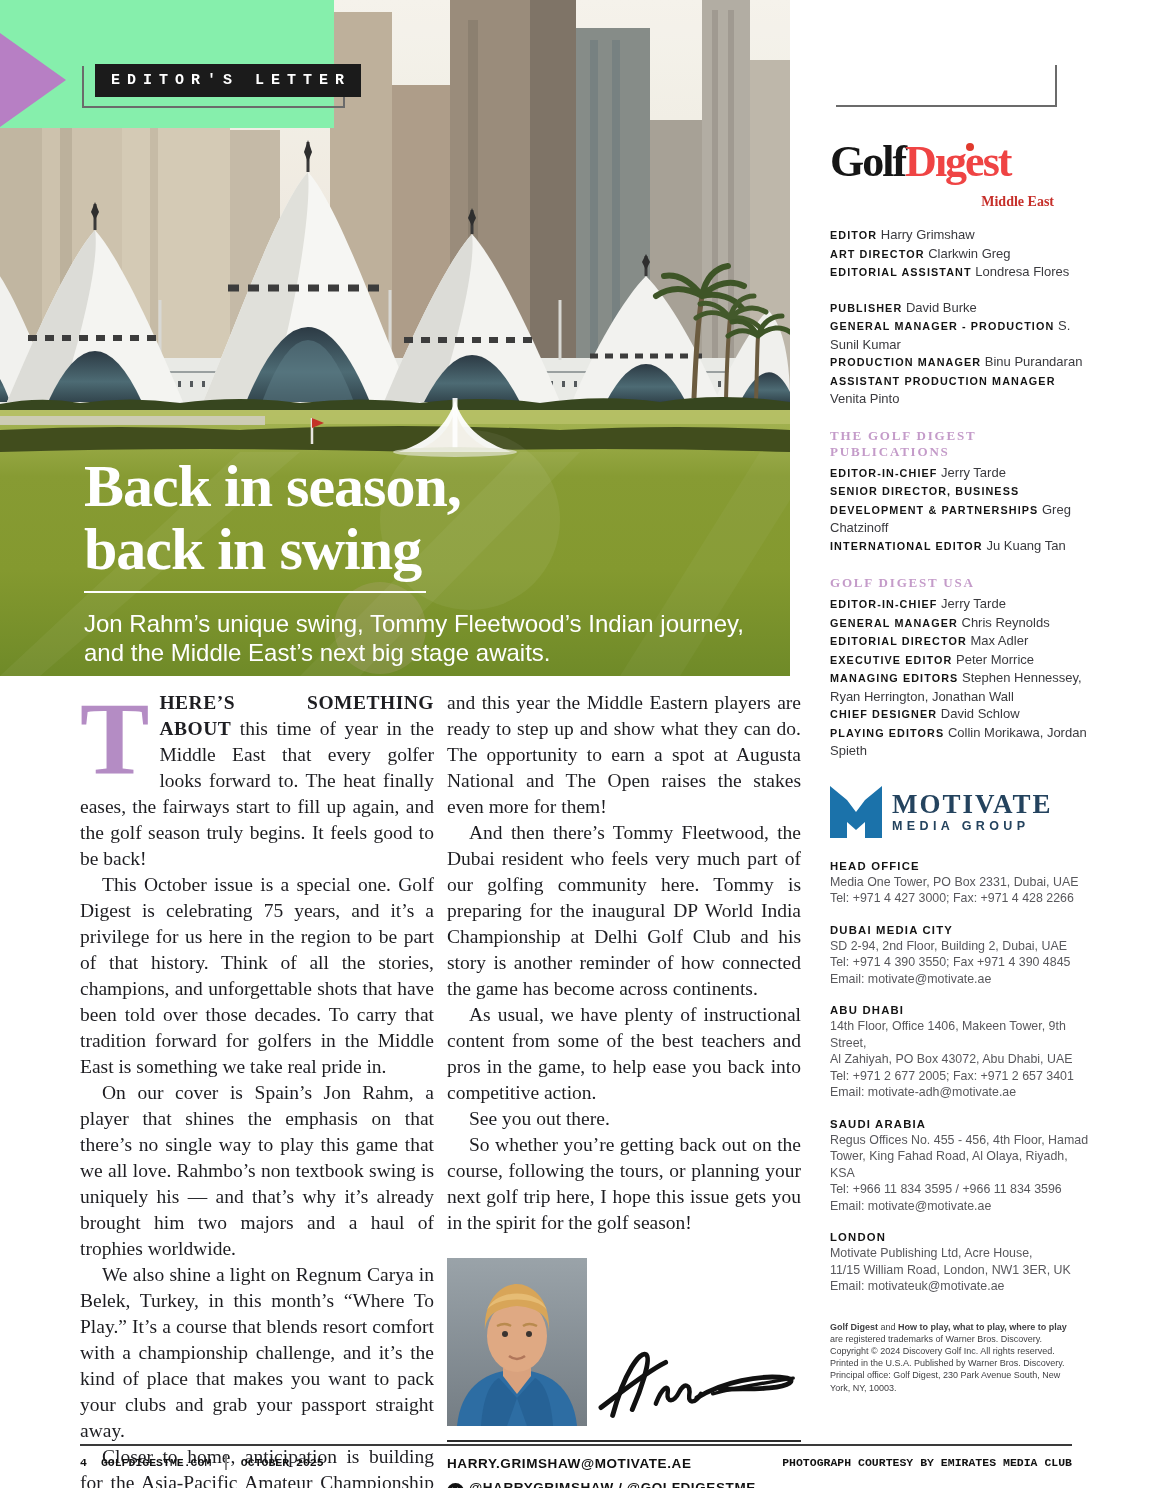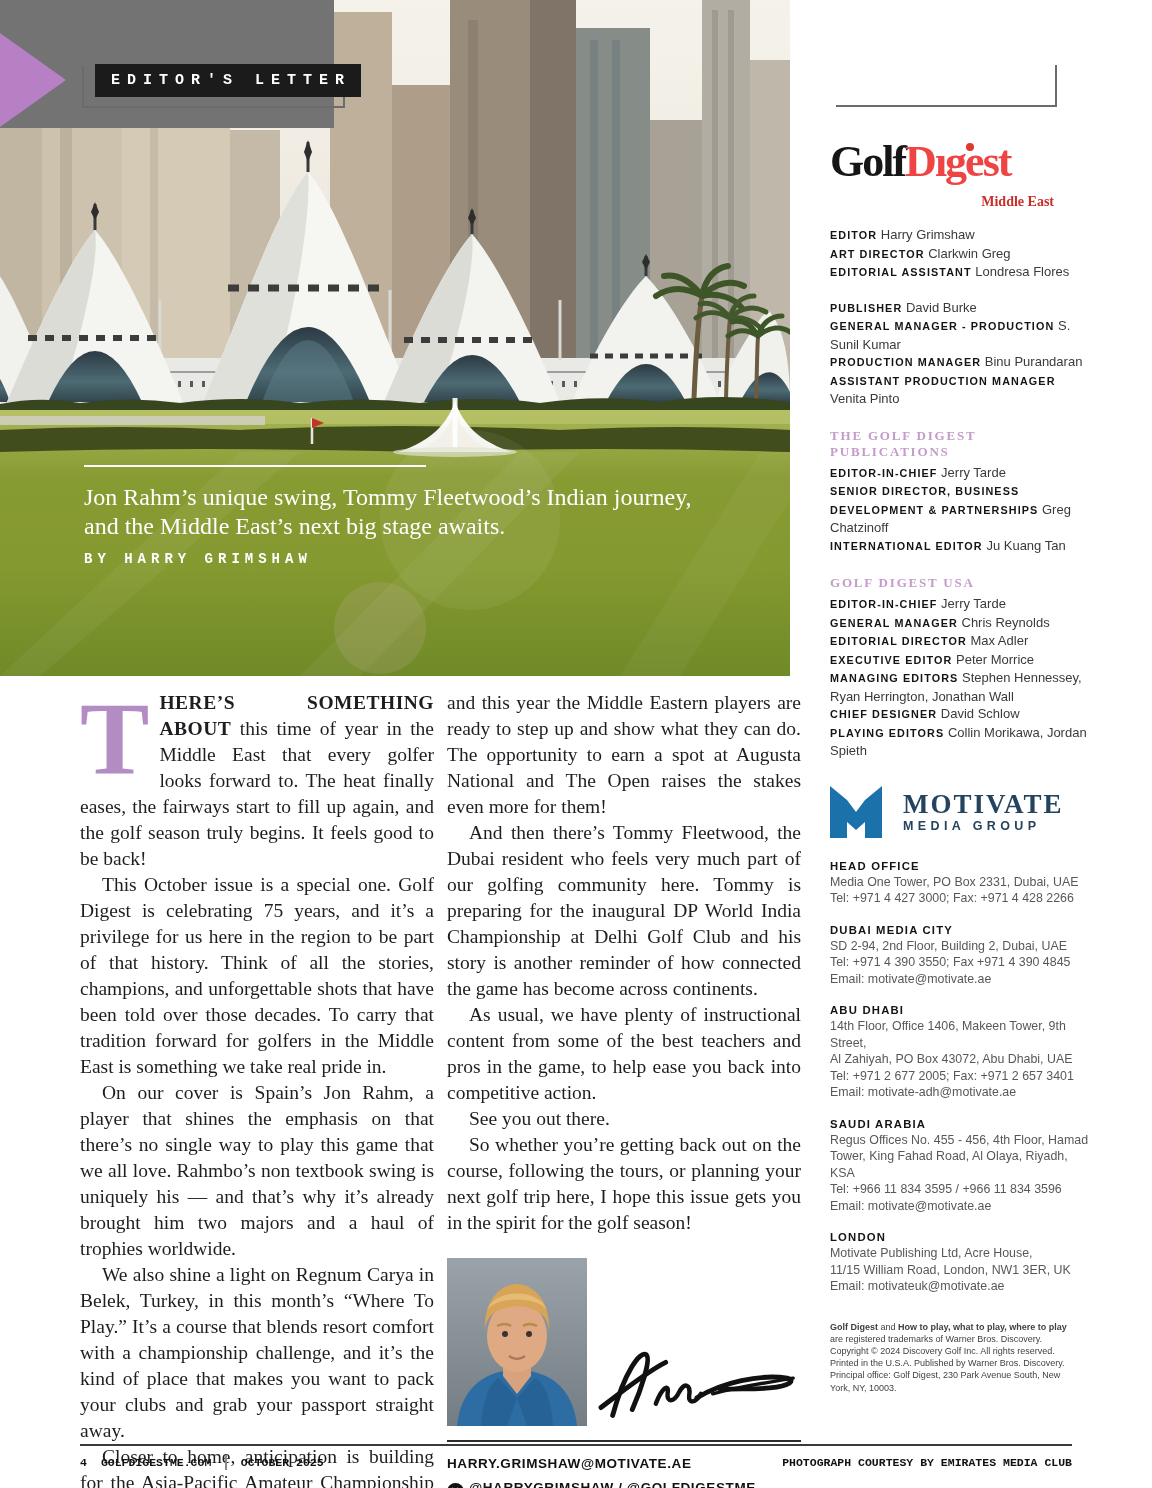--- a/index.html
+++ b/index.html
@@ -2,33 +2,33 @@
 <html><head>
 <meta charset="utf-8">
 <style>
   html,body{margin:0;padding:0;background:#ffffff;}
   .page{position:relative;width:1152px;height:1488px;background:#ffffff;overflow:hidden;
         font-family:"Liberation Sans",sans-serif;}
   
   .hero{position:absolute;left:0;top:0;width:790px;height:676px;}
   .hero svg{display:block;}
   
-  .tagbox{position:absolute;left:0;top:0;width:334px;height:128px;background:#737373;}
+  .tagbox{position:absolute;left:0;top:0;width:334px;height:128px;background:#86efac;}
   .tri{position:absolute;left:0;top:33px;width:0;height:0;
        border-left:66px solid #b77fc4;border-top:47px solid transparent;border-bottom:47px solid transparent;}
   .taglabel{position:absolute;left:95px;top:64px;background:#1b1b1b;color:#fff;
             font-family:"Liberation Mono",monospace;font-weight:bold;font-size:15px;
             letter-spacing:7px;padding:8px 10px 8px 16px;white-space:nowrap;}
   .rule{position:absolute;background:#6b6b6b;}
   
   .hed{position:absolute;left:84px;top:455px;width:700px;color:#ffffff;}
   .hed h1{margin:0;font-family:"Liberation Serif",serif;font-weight:bold;
           font-size:60px;line-height:63px;letter-spacing:-1px;}
   .hed .underline{width:342px;height:2px;background:#ffffff;margin-top:10px;}
-  .standfirst{margin-top:16px;font-family:Liberation Serif, serif;font-size:24px;line-height:29px;}
+  .standfirst{margin-top:16px;font-family:Liberation Sans, sans-serif;font-size:24px;line-height:29px;}
   .byline{margin-top:10px;font-family:"Liberation Mono",monospace;font-weight:bold;
           font-size:14px;letter-spacing:5px;}
   
   .col{position:absolute;top:690px;width:354px;font-family:"Liberation Serif",serif;
        font-size:19.5px;line-height:26px;color:#1e1e22;text-align:justify;}
   .col1{left:80px;}  .col2{left:447px;}
   .col p{margin:0;}
   .col p.ind{text-indent:22px;}
   .dropcap{float:left;color:#b48cc4;font-family:"Liberation Serif",serif;font-weight:bold;
            font-size:104px;line-height:82px;padding:8px 10px 0 0;}
@@ -49,21 +49,21 @@
           font-weight:bold;font-size:44px;letter-spacing:-2px;line-height:44px;white-space:nowrap;}
   .gdlogo .g1{color:#161616;text-align:center;}  .gdlogo .g2{color:#ef4444;}
   .gd-dot{position:absolute;width:8px;height:8px;border-radius:50%;background:#e0392c;left:136px;top:3px;}
   .gd-sub{position:absolute;right:38px;top:40px;color:#c62f2a;font-size:14px;letter-spacing:0;}
   .mh{margin-top:22px;}
   .mh-group{margin-bottom:17px;}
   .mh-line{font-size:13px;line-height:17.5px;color:#3a3a3e;}
   .mh-line b{font-size:10.8px;letter-spacing:1.1px;color:#141414;}
   .purplehead{font-family:"Liberation Serif",serif;font-weight:bold;font-size:13px;
               letter-spacing:1.8px;color:#c49bc9;margin:20px 0 4px 0;}
-  .motivate{display:flex;align-items:center;gap:21px;margin:26px 0 18px 0;}
+  .motivate{display:flex;align-items:center;gap:10px;margin:26px 0 18px 0;}
   .mot-text .l1{font-family:"Liberation Serif",serif;font-weight:bold;font-size:27px;
                 letter-spacing:2px;color:#24435e;line-height:26px;}
   .mot-text .l2{font-size:12.5px;letter-spacing:4.4px;color:#24435e;font-weight:bold;margin-top:2px;}
   .office{margin-bottom:13px;}
   .office b{font-size:11.3px;letter-spacing:1.2px;color:#141414;}
   .office div{font-size:12.4px;line-height:16.5px;color:#58585c;}
   .fineprint{margin-top:26px;font-size:9px;line-height:12.2px;color:#3f3f42;width:248px;}
   
   .footrule{position:absolute;left:80px;top:1444px;width:992px;height:2px;background:#3a3a3a;}
   .footer{position:absolute;left:80px;top:1455px;width:992px;
@@ -211,20 +211,24 @@
     <div class="tri"></div>
     <div class="rule" style="left:82px;top:66px;width:2px;height:42px;"></div>
     <div class="rule" style="left:82px;top:106px;width:262px;height:2px;"></div>
     <div class="rule" style="left:343px;top:66px;width:2px;height:42px;"></div>
     <div class="taglabel">EDITOR'S LETTER</div>
   </div>
   <div class="rule" style="left:836px;top:105px;width:221px;height:2px;"></div>
   <div class="rule" style="left:1055px;top:65px;width:2px;height:42px;"></div>
 
   <div class="hed">
+    <h1>
+      <span>Back in season,</span><br>
+      <span>back in swing</span>
+    </h1>
     <div class="underline"></div>
     <div class="standfirst">
       <span>Jon Rahm’s unique swing, Tommy Fleetwood’s Indian journey,</span><br>
       <span>and the Middle East’s next big stage awaits.</span>
     </div>
     <div class="byline">BY HARRY GRIMSHAW</div>
   </div>
 
   <div class="col col1">
     <p>

